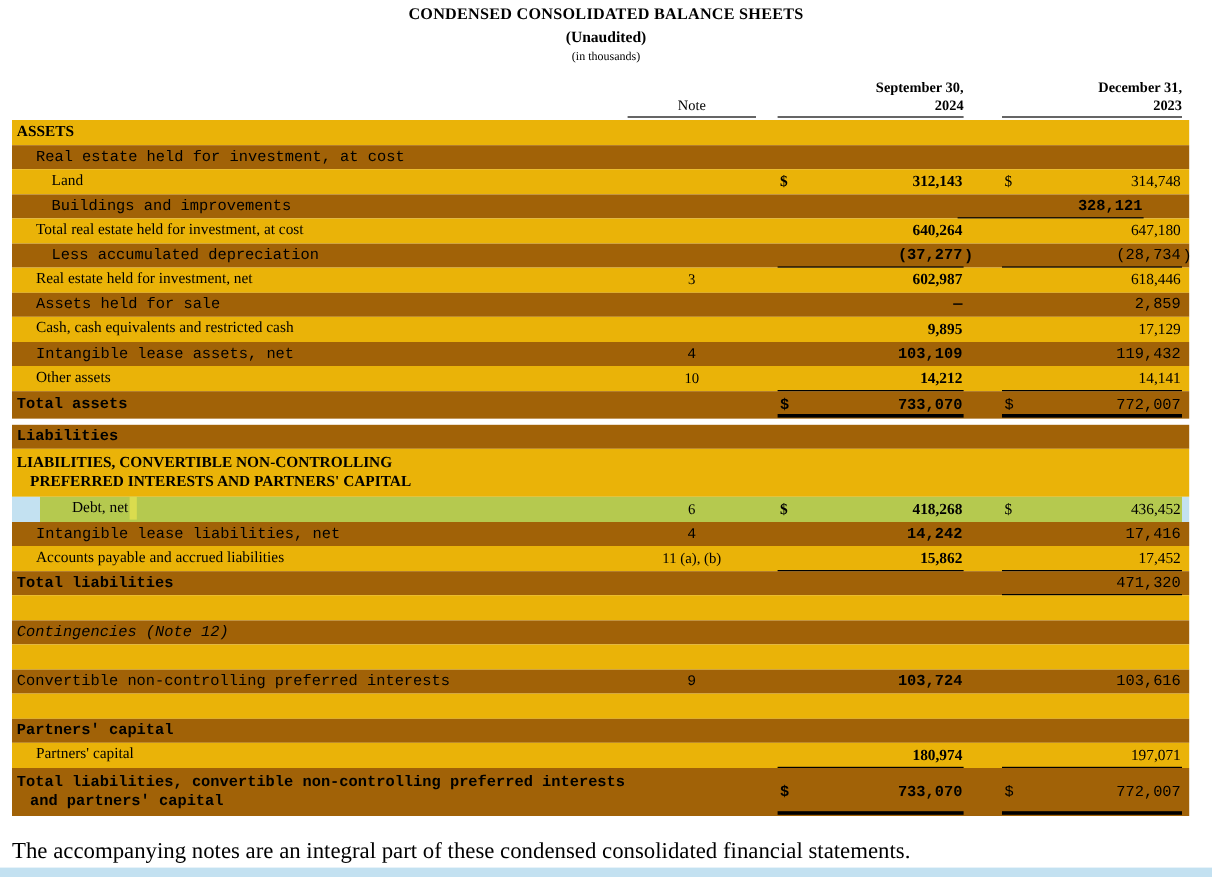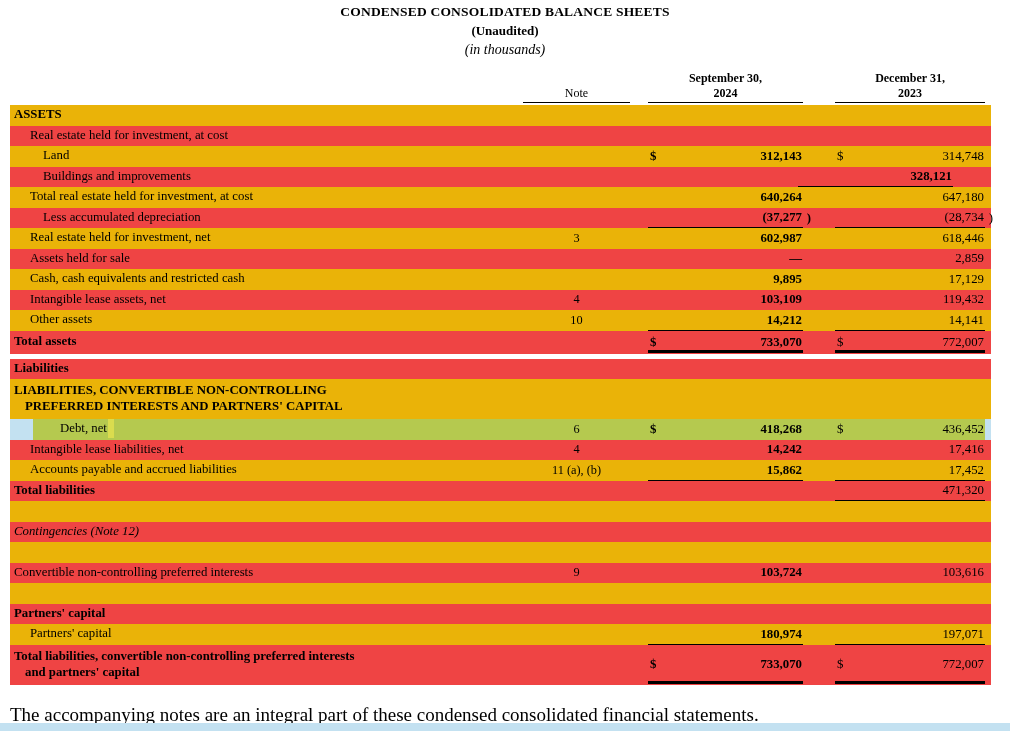--- a/index.html
+++ b/index.html
@@ -3,46 +3,46 @@
 <meta charset="utf-8">
 <style>
   html,body{margin:0;padding:0;}
   body{
     width:1010px;height:731px;position:relative;background:#ffffff;
     font-family:"Liberation Serif", serif;color:#000;overflow:hidden;
   }
   .titleblock{text-align:center;padding-top:4px;}
   .doc-title{font-weight:bold;font-size:13.5px;letter-spacing:.2px;}
   .doc-subtitle{font-weight:bold;font-size:13px;margin-top:3px;}
-  .doc-unit{font-style:italic;font-size:14px;margin-top:3px;}
+  .doc-unit{font-size:10px;margin-top:3px;}
 
   .sheet{margin:8px 0 0 10px;width:981px;}
 
   
   .cols{display:flex;align-items:center;}
   .c-label{flex:1;min-width:0;}
   .c-note{width:107px;text-align:center;font-size:12.3px;}
   .c-g1{width:18px;}
   .c-v1{width:155px;}
   .c-g2{width:32px;}
   .c-v2{width:150px;}
   .c-end{width:6px;}
 
   
   .hdr{align-items:flex-end;height:37px;margin-bottom:2px;}
   .hdr .c-note{border-bottom:1px solid #000;padding-bottom:1px;font-size:12px;}
-  .hdr-col{border-bottom:1px solid #000;font-weight:bold;font-size:12px;line-height:1.2;text-align:center;padding-bottom:2px;}
+  .hdr-col{border-bottom:1px solid #000;font-weight:bold;font-size:12px;line-height:1.2;text-align:right;padding-bottom:2px;}
 
   
   .row{min-height:20.5px;font-size:12.8px;}
   .row.tall{min-height:23px;}
   .row.twoline{min-height:40px;}
   .row .lbl{line-height:1.25;}
   .bg-blue{background:#eab308;}
-  .bg-white{background:#ef4444;}
+  .bg-white{background:#a16207;font-family:Liberation Mono, monospace;}
   .bg-green{background:linear-gradient(to right,#c3e1f1 0px,#c3e1f1 23px,#b5c94f 23px,#b5c94f calc(100% - 6px),#c3e1f1 calc(100% - 6px),#c3e1f1 100%);}
   .ind0{padding-left:4px;}
   .ind1{padding-left:20px;}
   .ind2{padding-left:33px;}
   .bold{font-weight:bold;}
   .italic{font-style:italic;}
 
   .vcell{align-self:stretch;position:relative;display:flex;align-items:center;}
   .vline{width:100%;display:flex;justify-content:space-between;padding:0 1px 0 2px;box-sizing:border-box;}
   .c1 .num,.c1 .cur{font-weight:bold;}

